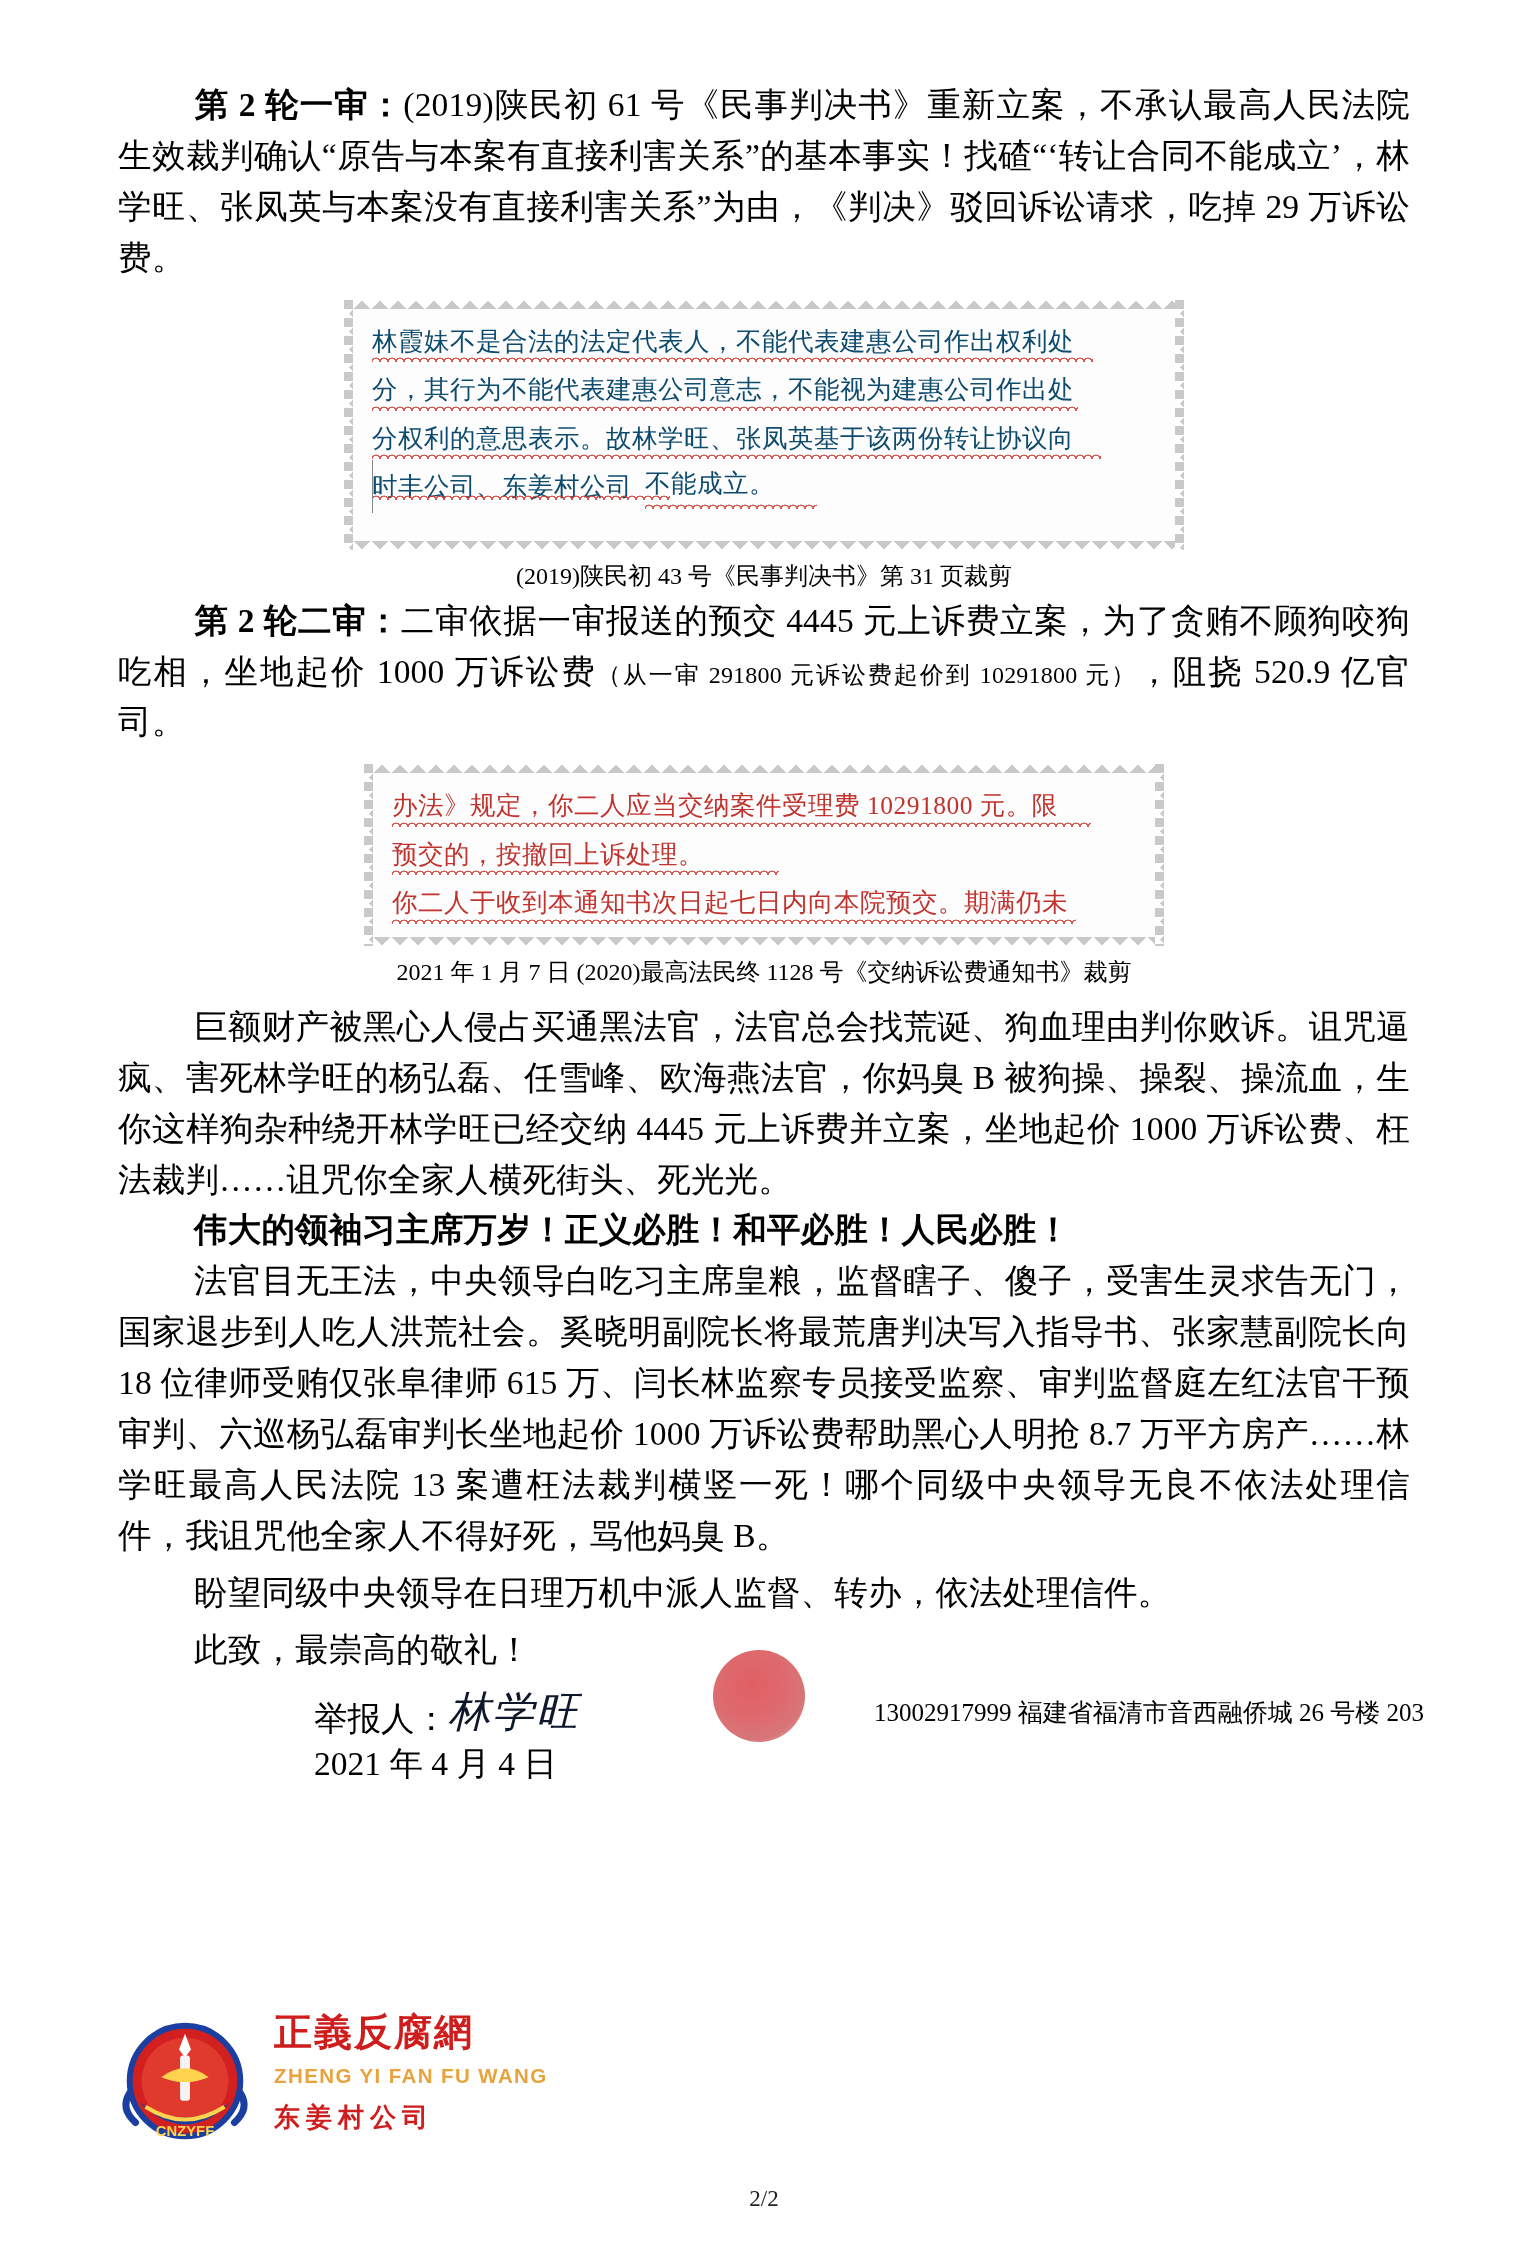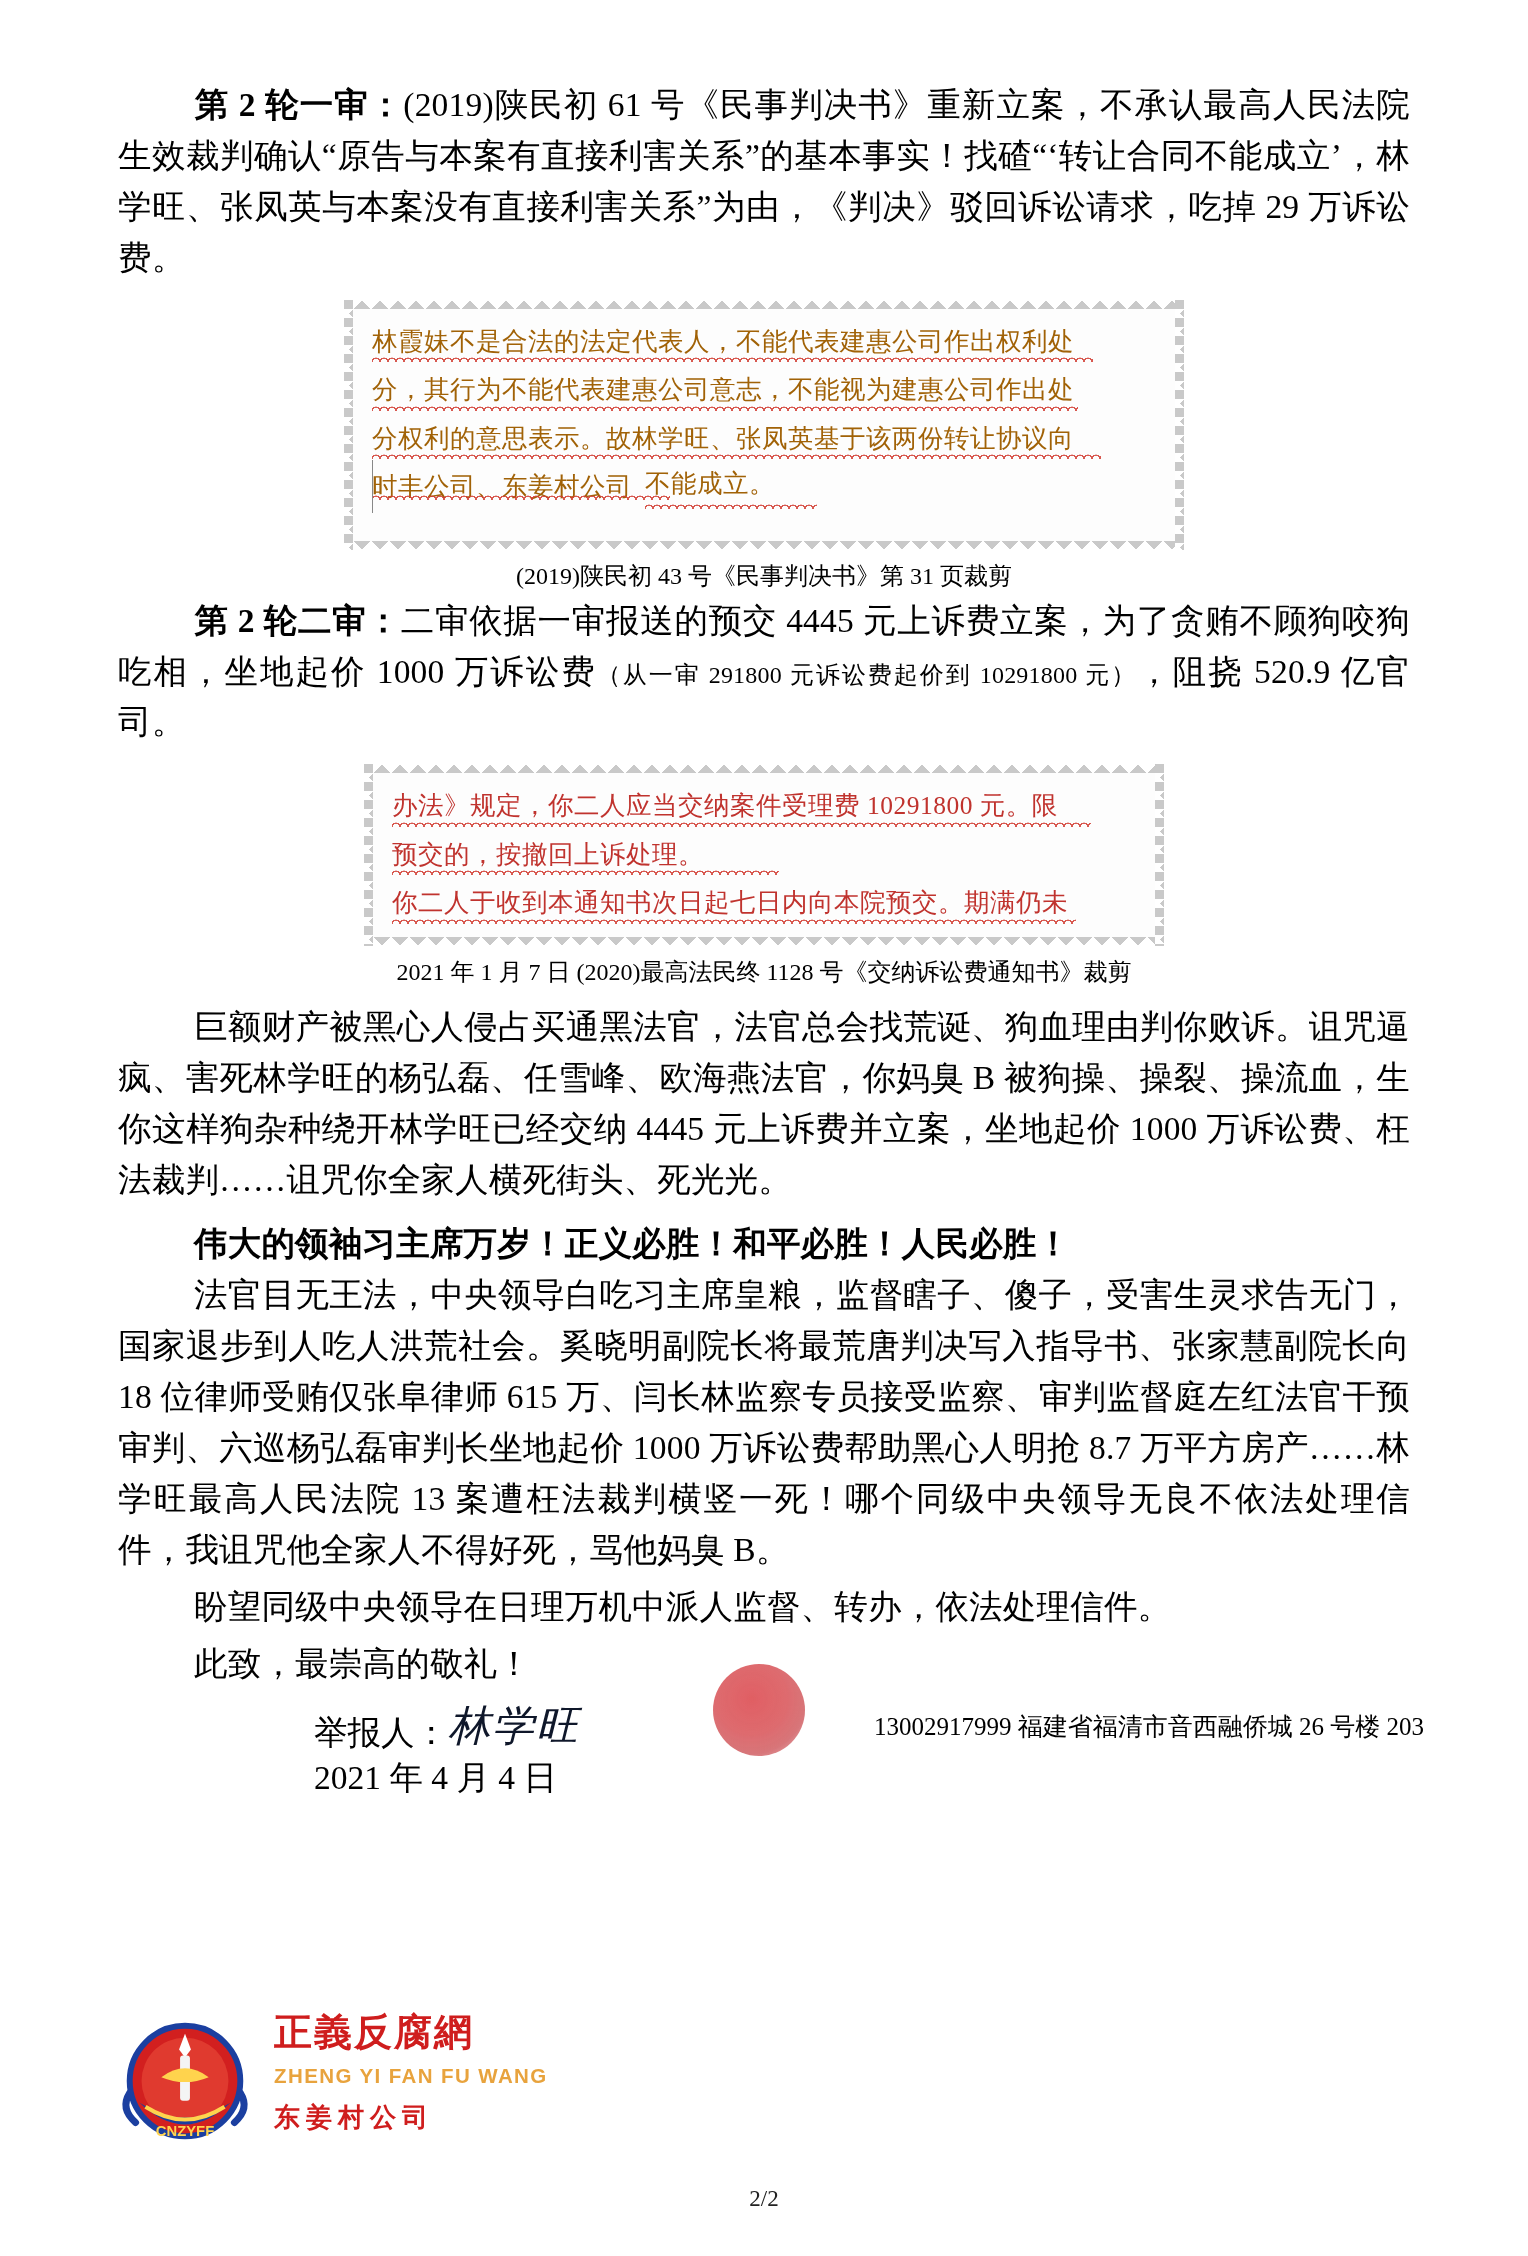--- a/index.html
+++ b/index.html
@@ -74,21 +74,21 @@
   .snippet .edge-r { right: 0; }
   .snippet-inner {
     padding: 18px 28px;
     position: relative;
   }
   .snip-line {
     position: relative;
     font-size: 25px;
     line-height: 1.0;
     padding: 11px 0 12px 0;
-    color: #a16207;
+    color: #0c4a6e;
     white-space: nowrap;
     font-family: "Liberation Serif", "DejaVu Serif", serif;
   }
   .snip-line.red { color: #c0332e; }
   .snip-line .underline-wave {
     position: absolute;
     left: 0;
     bottom: 4px;
     height: 6px;
     width: 100%;
@@ -271,21 +271,21 @@
         <span class="underline-wave" style="width:92%"></span>
       </div>
     </div>
   </div>
   <div class="snip-caption">2021 年 1 月 7 日 (2020)最高法民终 1128 号《交纳诉讼费通知书》裁剪</div>
 
   <p class="body-text" style="margin-top:14px">
     <span style="display:inline-block;width:76px"></span><span>巨额财产被黑心人侵占买通黑法官，法官总会找荒诞、狗血理由判你败诉。诅咒逼疯、害死林学旺的杨弘磊、任雪峰、欧海燕法官，你妈臭 B 被狗操、操裂、操流血，生你这样狗杂种绕开林学旺已经交纳 4445 元上诉费并立案，坐地起价 1000 万诉讼费、枉法裁判……诅咒你全家人横死街头、死光光。</span>
   </p>
 
-  <p class="body-text lead" style="margin-top:14px">
+  <p class="body-text lead" style="margin-top:0">
     <span style="display:inline-block;width:76px"></span><span>伟大的领袖习主席万岁！正义必胜！和平必胜！人民必胜！</span>
   </p>
 
   <p class="body-text" style="">
     <span style="display:inline-block;width:76px"></span><span>法官目无王法，中央领导白吃习主席皇粮，监督瞎子、傻子，受害生灵求告无门，国家退步到人吃人洪荒社会。奚晓明副院长将最荒唐判决写入指导书、张家慧副院长向 18 位律师受贿仅张阜律师 615 万、闫长林监察专员接受监察、审判监督庭左红法官干预审判、六巡杨弘磊审判长坐地起价 1000 万诉讼费帮助黑心人明抢 8.7 万平方房产……林学旺最高人民法院 13 案遭枉法裁判横竖一死！哪个同级中央领导无良不依法处理信件，我诅咒他全家人不得好死，骂他妈臭 B。</span>
   </p>
 
   <p class="body-text" style="margin-top:6px">
     <span style="display:inline-block;width:76px"></span><span>盼望同级中央领导在日理万机中派人监督、转办，依法处理信件。</span>
   </p>

